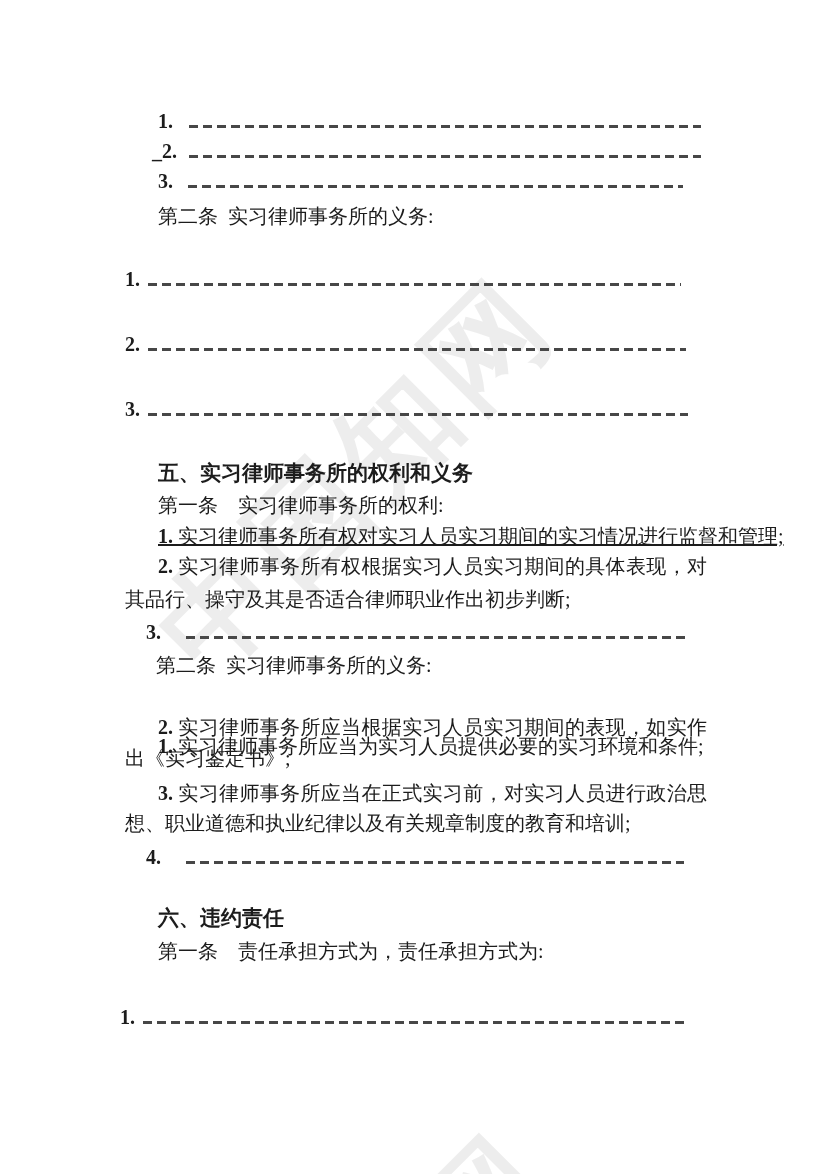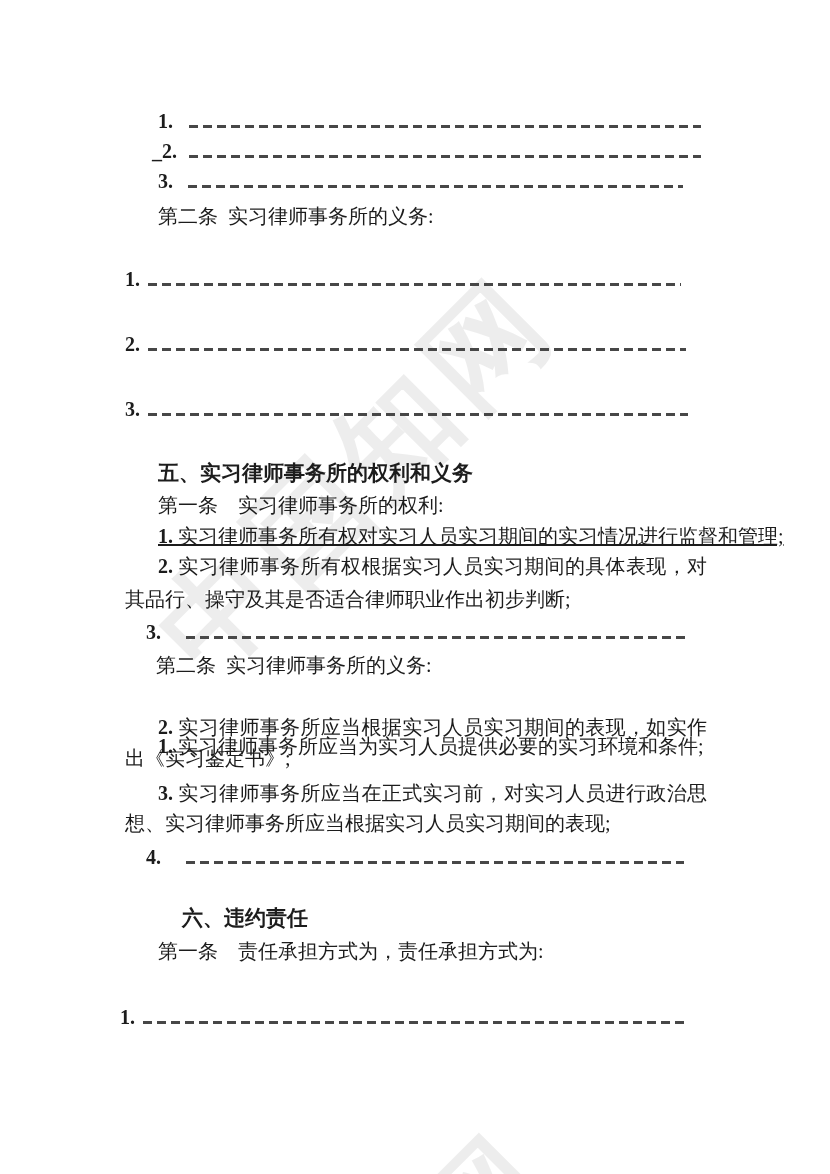--- a/index.html
+++ b/index.html
@@ -76,23 +76,23 @@
   <div class="row para" style="top:550px;left:125px;line-height:33px;"><span class="num">2.</span><span> 实习律师事务所有权根据实习人员实习期间的具体表现，对其品行、操守及其是否适合律师职业作出初步判断;</span></div>
 
   <div class="row" style="top:617px;left:146px;"><span class="num">3.</span><span class="dash" style="width:500px;margin-left:25px;"></span></div>
 
   <div class="row" style="top:650px;left:156px;text-align:right;"><span class="bold">第二条</span><span>  实习律师事务所的义务:</span></div>
 
   <div class="row" style="top:715px;left:158px;margin-top:16px;"><span class="num">1.</span><span> 实习律师事务所应当为实习人员提供必要的实习环境和条件;</span></div>
 
   <div class="row para" style="top:712px;left:125px;line-height:31px;"><span class="num">2.</span><span> 实习律师事务所应当根据实习人员实习期间的表现，如实作出《实习鉴定书》;</span></div>
 
-  <div class="row para" style="top:778px;left:125px;line-height:30px;"><span class="num">3.</span><span> 实习律师事务所应当在正式实习前，对实习人员进行政治思想、实习律师事务所应当根据实习人员实习期间的表现;</span></div>
+  <div class="row para" style="top:778px;left:125px;line-height:30px;"><span class="num">3.</span><span> 实习律师事务所应当在正式实习前，对实习人员进行政治思想、职业道德和执业纪律以及有关规章制度的教育和培训;</span></div>
 
   <div class="row" style="top:842px;left:146px;"><span class="num">4.</span><span class="dash" style="width:498px;margin-left:25px;"></span></div>
 
-  <div class="row section" style="top:903px;left:158px;margin-left:24px;"><span>六、违约责任</span></div>
+  <div class="row section" style="top:903px;left:158px;"><span>六、违约责任</span></div>
 
   <div class="row" style="top:936px;left:158px;"><span class="bold">第一条</span><span>　责任承担方式为，责任承担方式为:</span></div>
 
   <div class="row" style="top:1002px;left:120px;"><span class="num">1.</span><span class="dash" style="width:543px;margin-left:8px;"></span></div>
 
 </div>
 
 </body></html>

